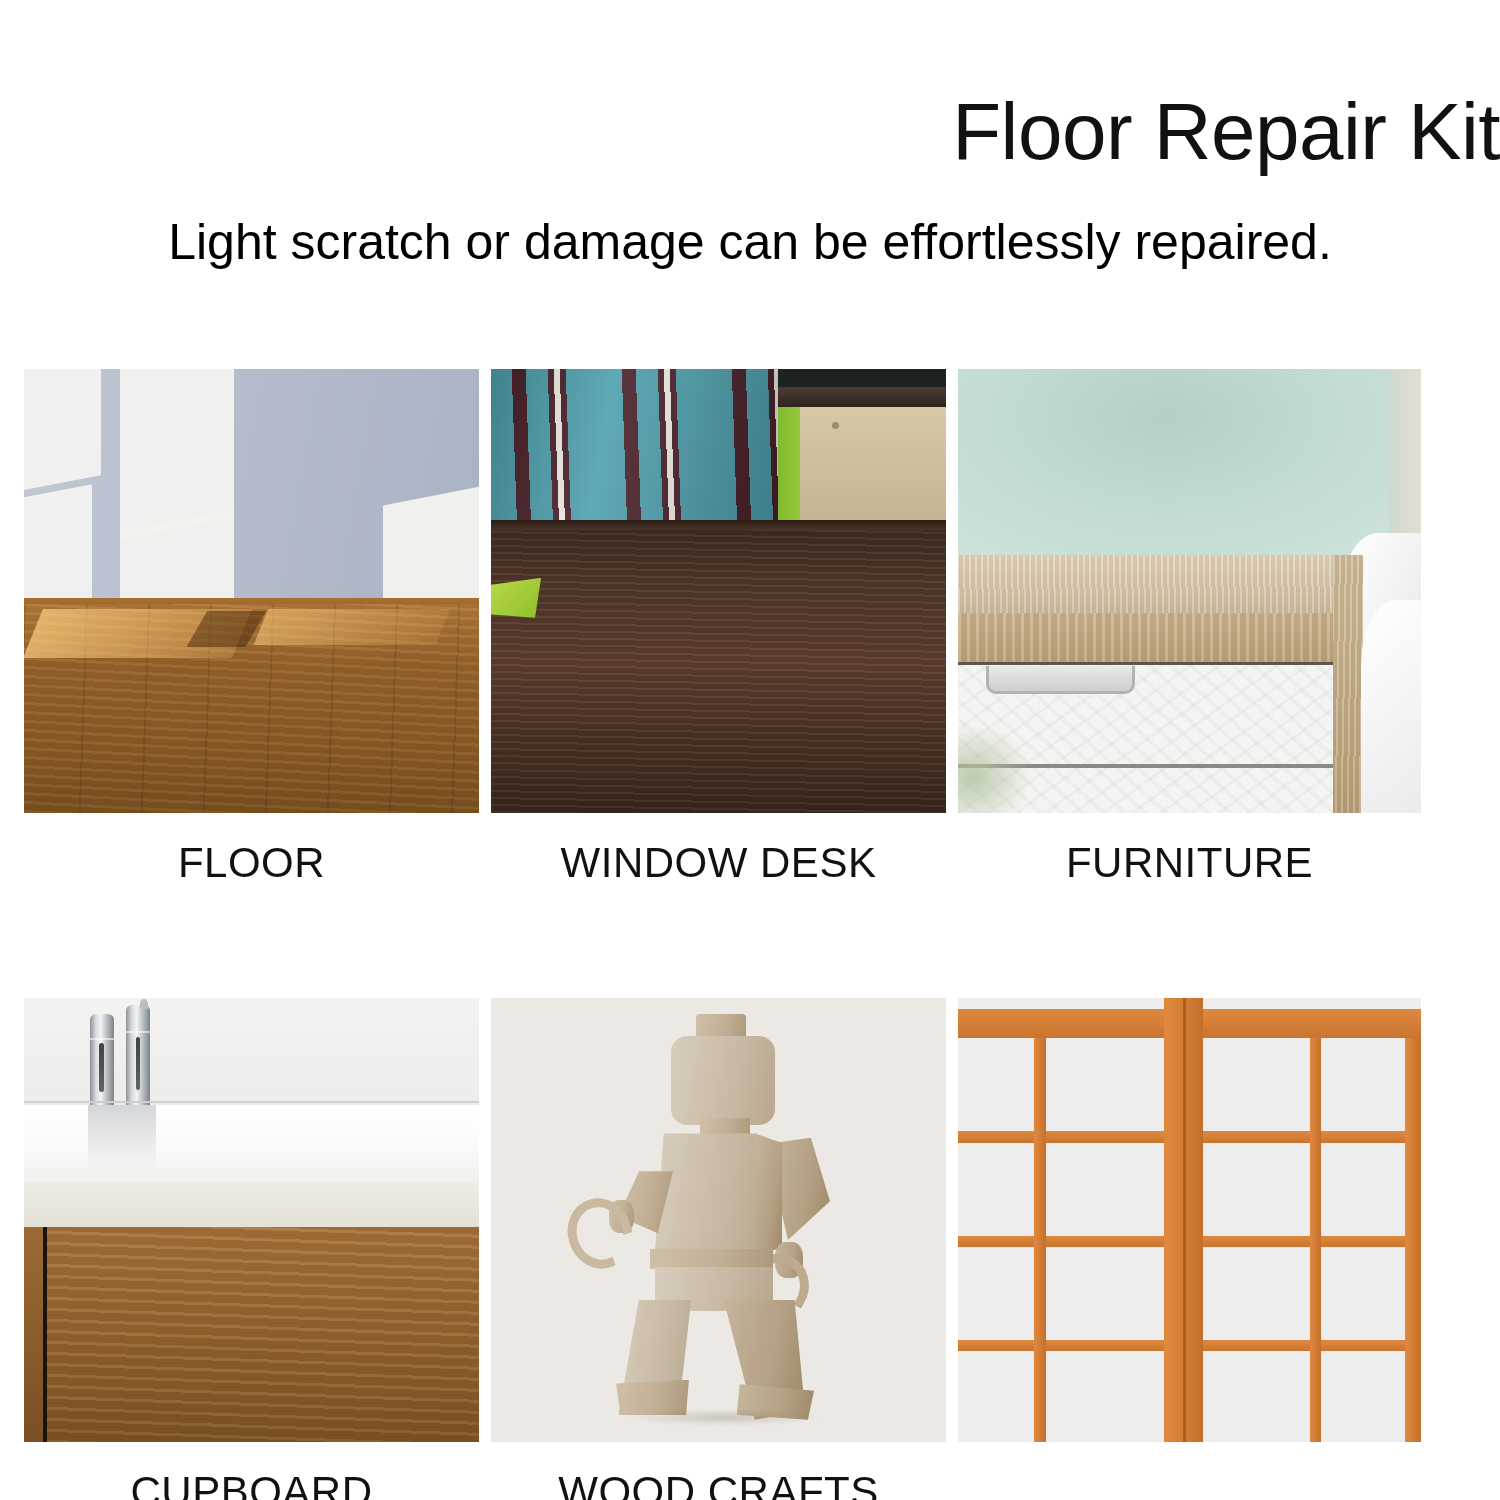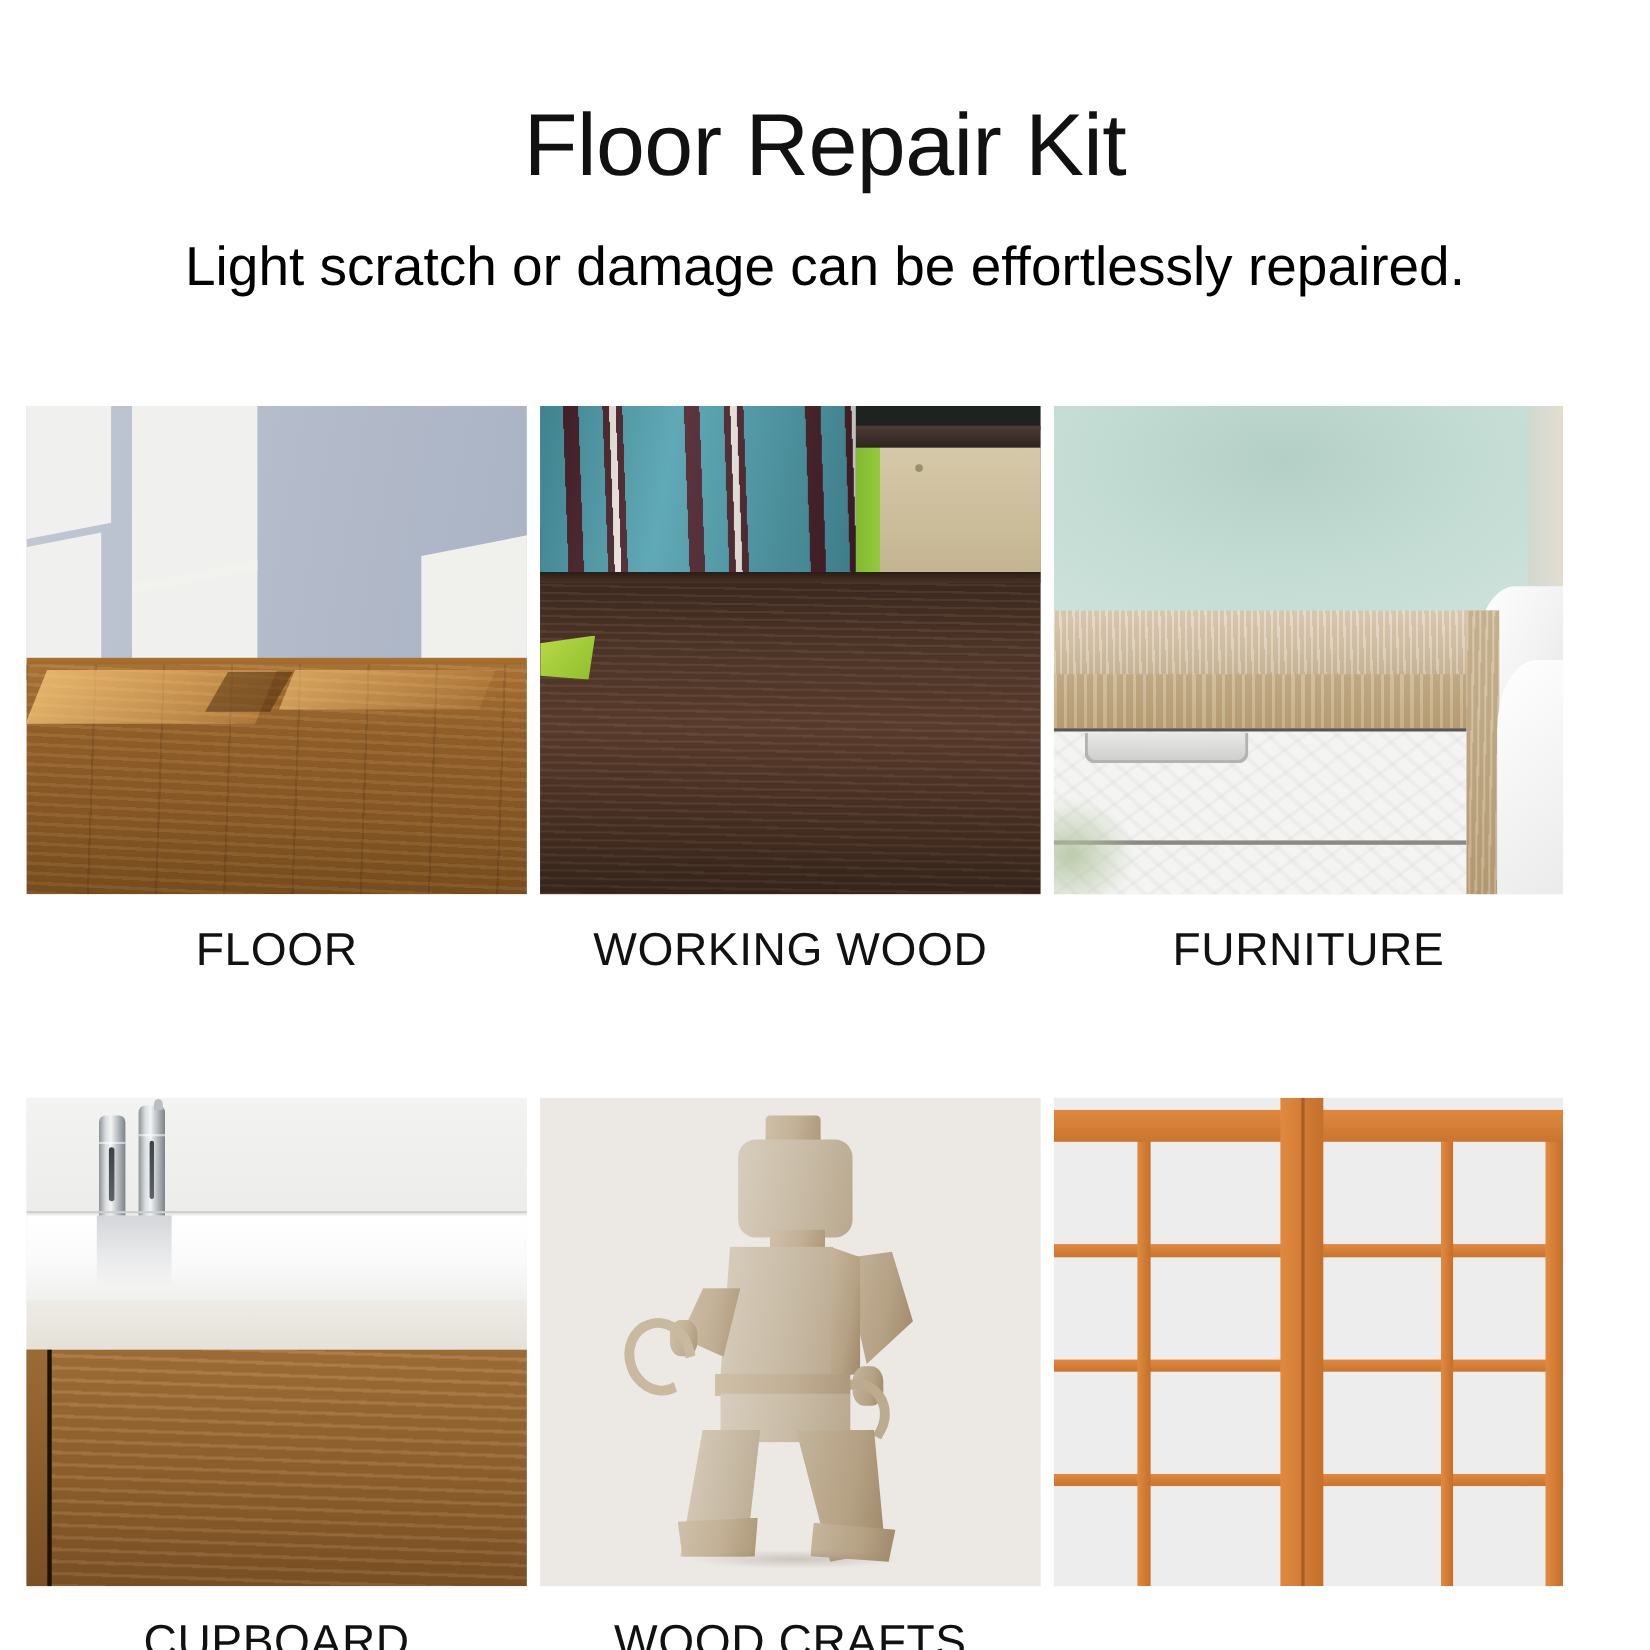--- a/index.html
+++ b/index.html
@@ -19,20 +19,21 @@
   
   .header { width: 100%; text-align: center; }
   .title {
     font-size: 80px;
     font-weight: 500;
     letter-spacing: -0.5px;
     line-height: 1;
     margin: 0;
     padding-top: 92px;
     color: #111111;
+    text-align: right;
   }
   .subtitle {
     font-size: 50px;
     font-weight: 400;
     line-height: 1;
     margin: 0;
     padding-top: 45px;
     color: #000000;
   }
 
@@ -433,21 +434,21 @@
       <div class="t2-rail"></div>
       <div class="t2-green"></div>
       <div class="t2-board"></div>
       <div class="t2-screw"></div>
       <div class="t2-curtain"></div>
       <div class="t2-curtain-shade"></div>
       <div class="t2-desk"></div>
       <div class="t2-desk-edge"></div>
       <div class="t2-cloth"></div>
     </div>
-    <div class="caption">WORKING WOOD</div>
+    <div class="caption">WINDOW DESK</div>
   </div>
 
   <div class="cell">
     <div class="thumb">
       <div class="t3-wall"></div>
       <div class="t3-wall-side"></div>
       <div class="t3-pillow"></div>
       <div class="t3-gap-dark"></div>
       <div class="t3-top"></div>
       <div class="t3-front"></div>

